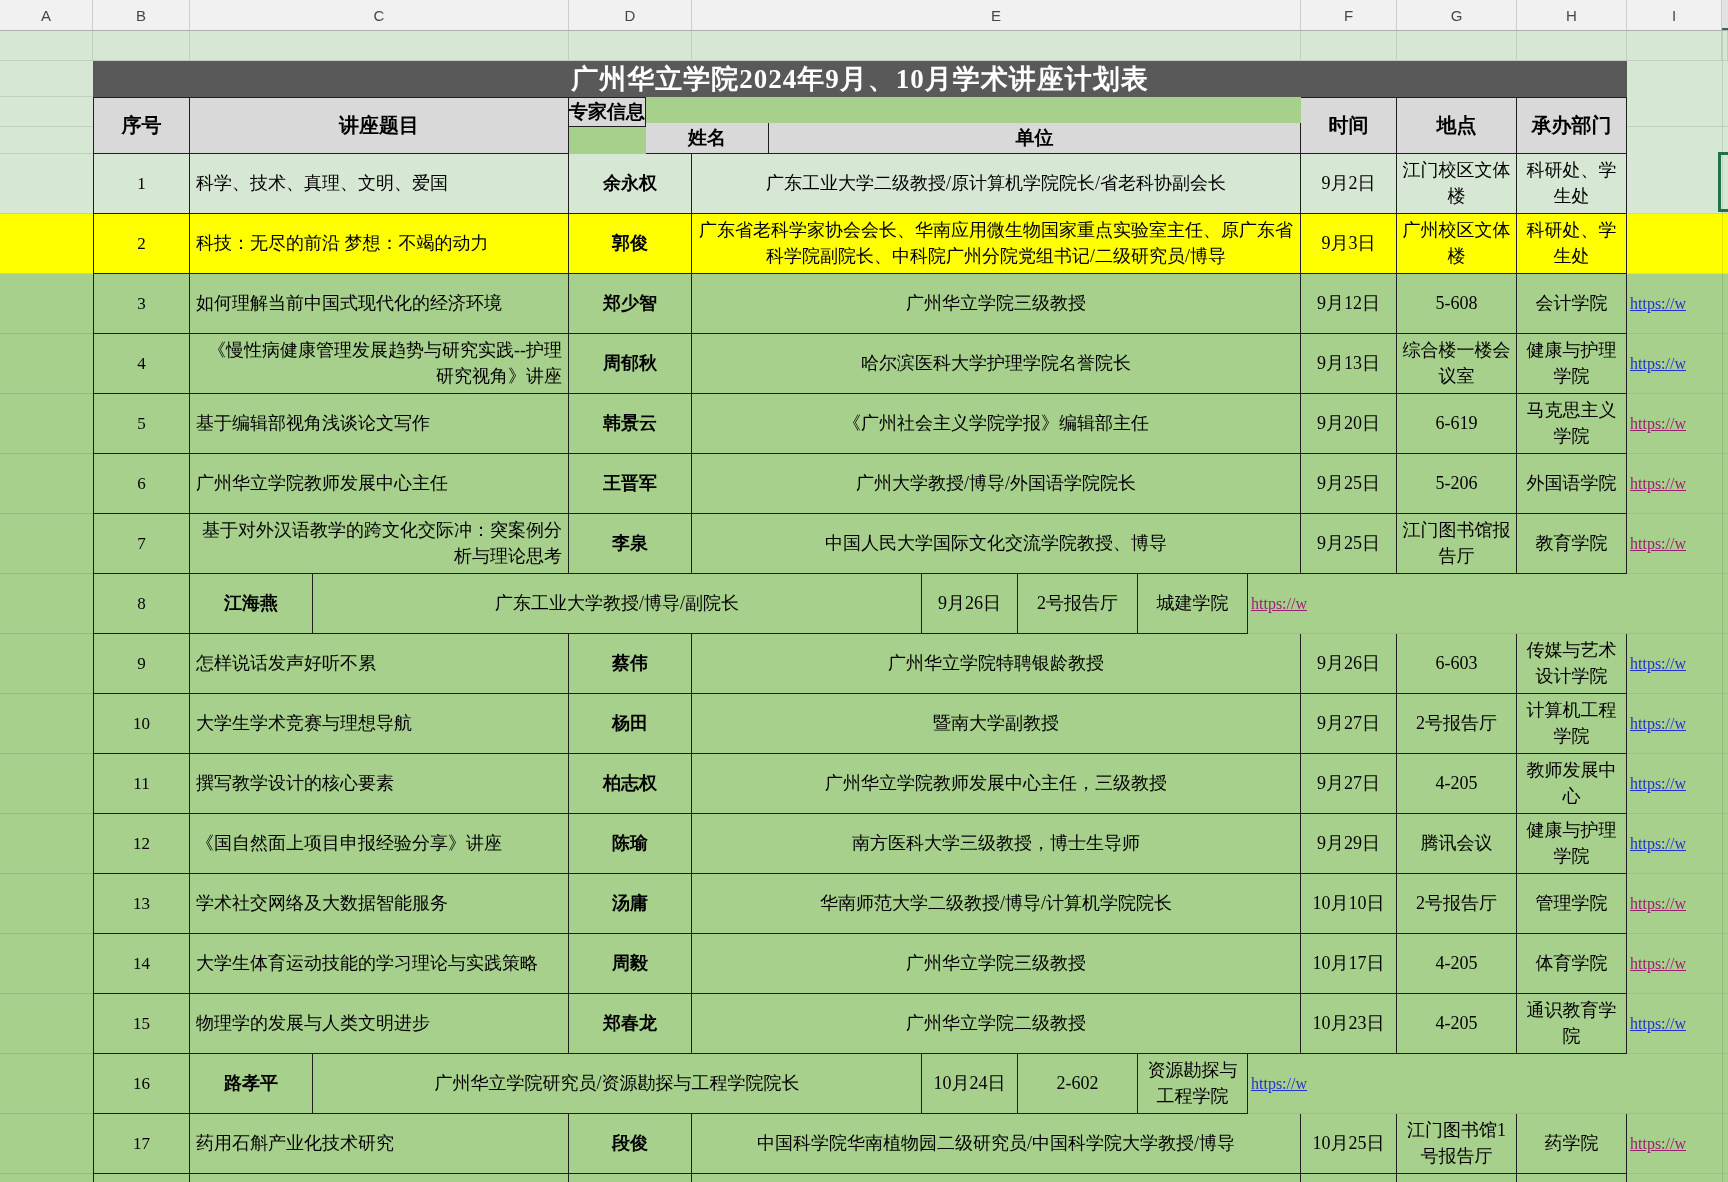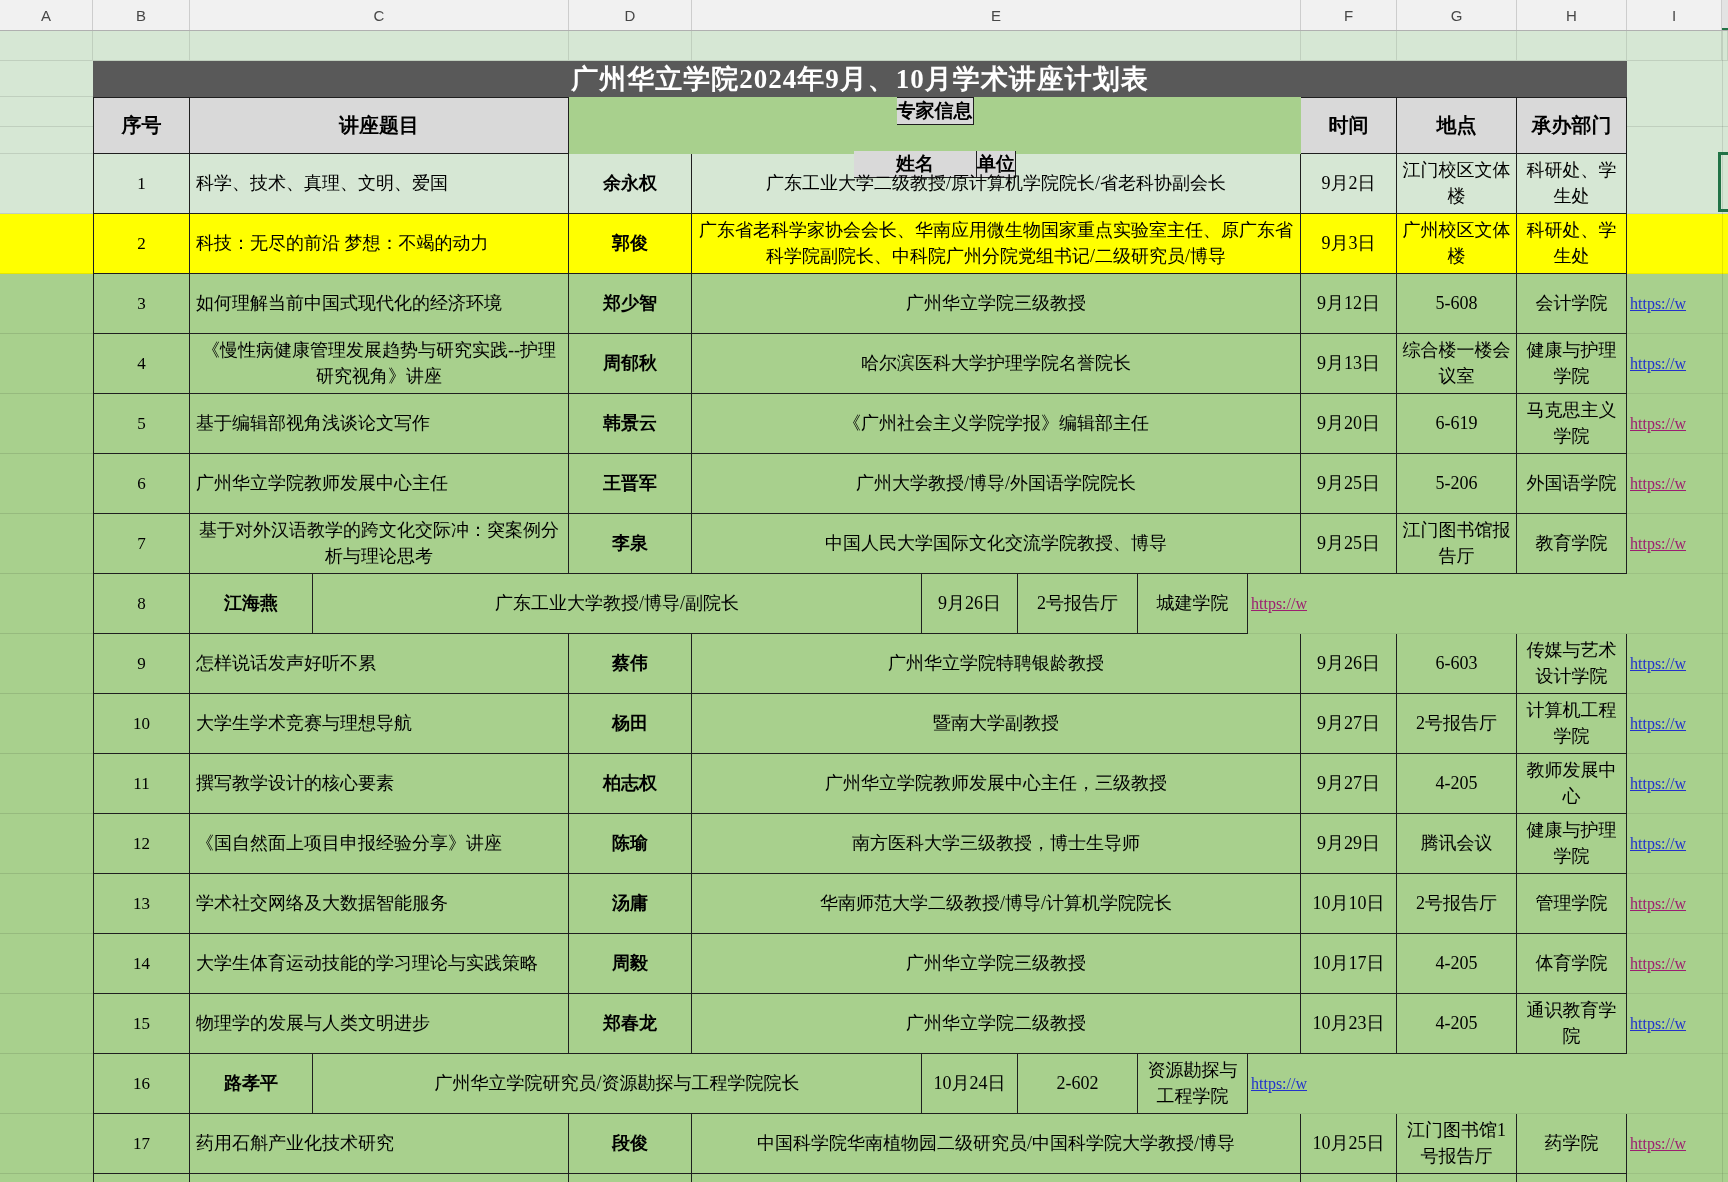--- a/index.html
+++ b/index.html
@@ -64,21 +64,21 @@
   .hcell{
     background:var(--header-fill);
     font-weight:bold;font-size:20px;
     display:flex;align-items:center;justify-content:center;
     border-right:1px solid var(--grid-black);
     border-bottom:1px solid var(--grid-black);
     border-top:1px solid var(--grid-black);
     height:100%;
   }
   .hcell.first{border-left:1px solid var(--grid-black);}
-  #expert-col{width:732px;display:flex;flex-direction:column;height:100%;align-items:center;}
+  #expert-col{width:732px;display:flex;flex-direction:row;height:100%;}
   #expert-top{
     height:30px;background:var(--header-fill);
     font-weight:bold;font-size:19px;
     display:flex;align-items:center;justify-content:center;
     border-right:1px solid var(--grid-black);
     border-top:1px solid var(--grid-black);
     border-bottom:1px solid var(--grid-black);
   }
   #expert-bottom{display:flex;flex:1;margin-top:26px;}
   .hsub{
@@ -98,21 +98,21 @@
   .cell{
     display:flex;align-items:center;justify-content:center;
     text-align:center;
     font-size:18px;line-height:1.4;
     border-right:1px solid var(--grid-black);
     border-bottom:1px solid var(--grid-black);
     height:100%;
     overflow:hidden;
   }
   .c-no{width:97px;border-left:1px solid var(--grid-black);font-size:17px;}
-  .c-topic{width:379px;justify-content:flex-start;text-align:center;padding:1px 6px;font-family:Liberation Serif, serif;}
+  .c-topic{width:379px;justify-content:flex-start;text-align:right;padding:1px 6px;font-family:Liberation Serif, serif;}
   .c-name{width:123px;font-weight:bold;}
   .c-unit{width:609px;padding:1px 5px;}
   .c-time{width:96px;white-space:nowrap;}
   .c-place{width:120px;padding:1px 2px;}
   .c-dept{width:110px;padding:1px 2px;}
   .c-link{
     flex:1;display:flex;align-items:center;justify-content:flex-start;
     padding-left:3px;overflow:hidden;white-space:nowrap;
     border-bottom:1px solid rgba(0,0,0,.07);
   }

